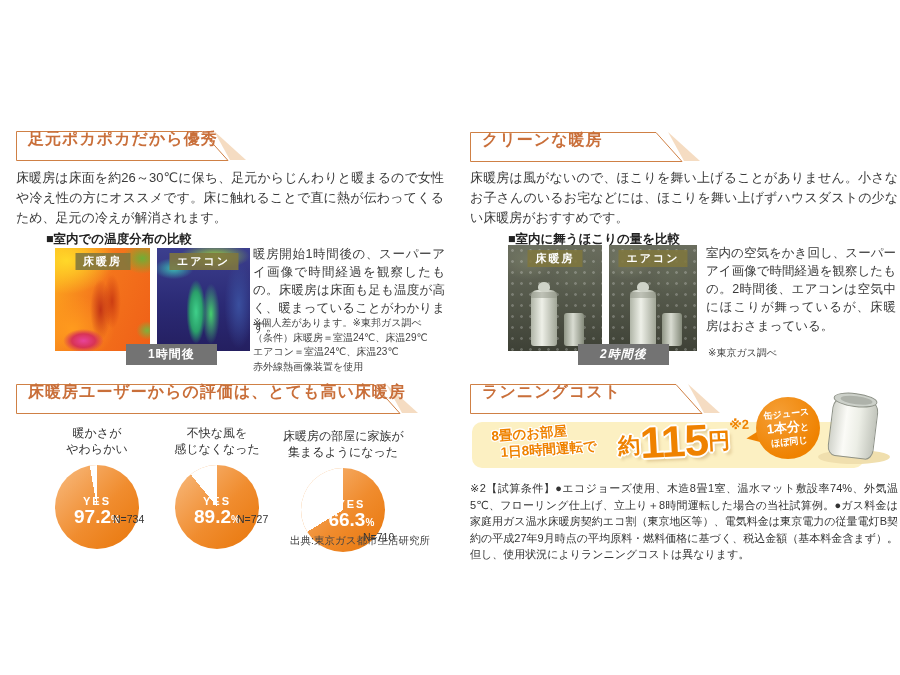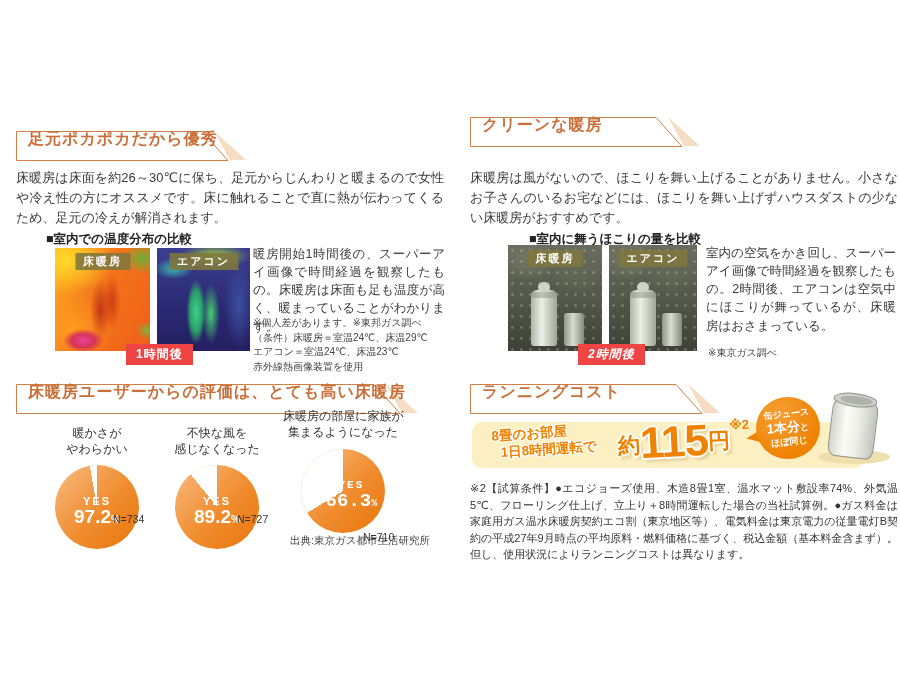--- a/index.html
+++ b/index.html
@@ -15,22 +15,22 @@
   .body-text{position:absolute;font-size:13px;line-height:1.55;color:#3a3a3a;text-align:justify;margin:0;}
   .block-title{position:absolute;font-size:12.5px;font-weight:bold;color:#222;}
   .caption{position:absolute;font-size:12.5px;line-height:1.45;color:#3a3a3a;text-align:justify;margin:0;}
   .small-note{position:absolute;font-size:10px;line-height:1.45;color:#444;}
 
   
   .photo{position:absolute;overflow:hidden;text-align:right;}
   .photo-label{position:absolute;top:5px;left:50%;transform:translateX(-50%);
     background:rgba(128,118,62,0.88);color:#fff;font-size:11px;font-weight:bold;
     padding:1px 8px;white-space:nowrap;letter-spacing:2px;}
-  .time-badge{position:absolute;background:#ef4444;color:#fff;font-size:12px;font-weight:bold;
-    padding:2px 10px;white-space:nowrap;letter-spacing:1px;}
+  .time-badge{position:absolute;background:#737373;color:#fff;font-size:12px;font-weight:bold;
+    padding:2px 22px;white-space:nowrap;letter-spacing:1px;}
 
   .thermal-floor{background:
     radial-gradient(ellipse 26px 15px at 30% 90%, #e8439a 0%, #d83355 45%, rgba(216,60,40,0) 78%),
     radial-gradient(ellipse 13px 38px at 48% 60%, #c23415 0%, rgba(194,52,21,0) 80%),
     radial-gradient(ellipse 11px 34px at 60% 52%, #cc3d12 0%, rgba(204,61,18,0) 80%),
     radial-gradient(ellipse 26px 20px at 92% 10%, #6fae35 0%, rgba(111,174,53,0) 78%),
     radial-gradient(ellipse 14px 12px at 97% 80%, #7cb23c 0%, rgba(124,178,60,0) 78%),
     radial-gradient(ellipse 60px 42px at 12% 12%, #ffd829 0%, rgba(255,216,41,0) 80%),
     radial-gradient(ellipse 50px 40px at 18% 78%, #ff9b1e 0%, rgba(255,155,30,0) 85%),
     linear-gradient(115deg,#ffb31f 0%,#f4751c 45%,#ef5f17 100%);}
@@ -109,21 +109,21 @@
 
   <div class="ribbon" style="left:16px;top:131px;width:232px;">
     <svg width="232" height="30">
       <polygon points="198,0 230,29 214,29" fill="#f5dcc2"></polygon>
       <polygon points="0.5,0.5 186,0.5 212,29.5 0.5,29.5" fill="#ffffff" stroke="#cf8045" stroke-width="1"></polygon>
     </svg>
     <span class="ribbon-label">足元ポカポカだから優秀</span>
   </div>
   <p class="body-text" style="left:16px;top:168px;width:428px;">床暖房は床面を約26～30℃に保ち、足元からじんわりと暖まるので女性や冷え性の方にオススメです。床に触れることで直に熱が伝わってくるため、足元の冷えが解消されます。</p>
 
-  <div class="ribbon" style="left:470px;top:117px;width:232px;">
+  <div class="ribbon" style="left:470px;top:132px;width:232px;">
     <svg width="232" height="30">
       <polygon points="198,0 230,29 214,29" fill="#f5dcc2"></polygon>
       <polygon points="0.5,0.5 186,0.5 212,29.5 0.5,29.5" fill="#ffffff" stroke="#cf8045" stroke-width="1"></polygon>
     </svg>
     <span class="ribbon-label">クリーンな暖房</span>
   </div>
   <p class="body-text" style="left:470px;top:168px;width:428px;">床暖房は風がないので、ほこりを舞い上げることがありません。小さなお子さんのいるお宅などには、ほこりを舞い上げずハウスダストの少ない床暖房がおすすめです。</p>
 
   <div class="block-title" style="left:46px;top:231px;">■室内での温度分布の比較</div>
 
@@ -136,21 +136,21 @@
   <div class="time-badge" style="left:126px;top:344px;">1時間後</div>
 
   <p class="caption" style="left:253px;top:245px;width:192px;">暖房開始1時間後の、スーパーアイ画像で時間経過を観察したもの。床暖房は床面も足も温度が高く、暖まっていることがわかります。</p>
   <div class="small-note" style="left:253px;top:316px;width:196px;">
     <div>※個人差があります。※東邦ガス調べ</div>
     <div>（条件）床暖房＝室温24℃、床温29℃</div>
     <div>エアコン＝室温24℃、床温23℃</div>
     <div>赤外線熱画像装置を使用</div>
   </div>
 
-  <div class="block-title" style="left:508px;top:231px;margin-left:21px;">■室内に舞うほこりの量を比較</div>
+  <div class="block-title" style="left:508px;top:231px;">■室内に舞うほこりの量を比較</div>
 
   <div class="photo dust" style="left:508px;top:245px;width:94px;height:106px;">
     <div class="specks"></div>
     <div class="bottle-big"></div>
     <div class="bottle-small"></div>
     <span class="photo-label">床暖房</span>
   </div>
   <div class="photo dust" style="left:609px;top:245px;width:88px;height:106px;">
     <div class="specks"></div>
     <div class="bottle-big"></div>
@@ -193,21 +193,21 @@
     <div class="pie">
       <div class="pie-wedge" style="background: conic-gradient(rgba(0, 0, 0, 0) 0deg, rgba(0, 0, 0, 0) 89.2%, rgb(255, 255, 255) 89.2%, rgb(255, 255, 255) 100%);"></div>
       <div class="pie-text">
         <div class="pie-yes">YES</div>
         <div class="pie-pct"><span>89.2</span><span class="unit">%</span></div>
       </div>
     </div>
   </div>
   <div class="pie-n" style="left:237px;top:513px;">N=727</div>
 
-  <div class="pie-group" style="left:283px;top:409px;font-family:Liberation Mono, monospace;">
+  <div class="pie-group" style="left:283px;top:428px;">
     <div class="pie-title">
       <div>床暖房の部屋に家族が</div>
       <div>集まるようになった</div>
     </div>
     <div class="pie">
       <div class="pie-wedge" style="background: conic-gradient(rgba(0, 0, 0, 0) 0deg, rgba(0, 0, 0, 0) 66.3%, rgb(255, 255, 255) 66.3%, rgb(255, 255, 255) 100%);"></div>
       <div class="pie-text shift-right">
         <div class="pie-yes">YES</div>
         <div class="pie-pct"><span>66.3</span><span class="unit">%</span></div>
       </div>

